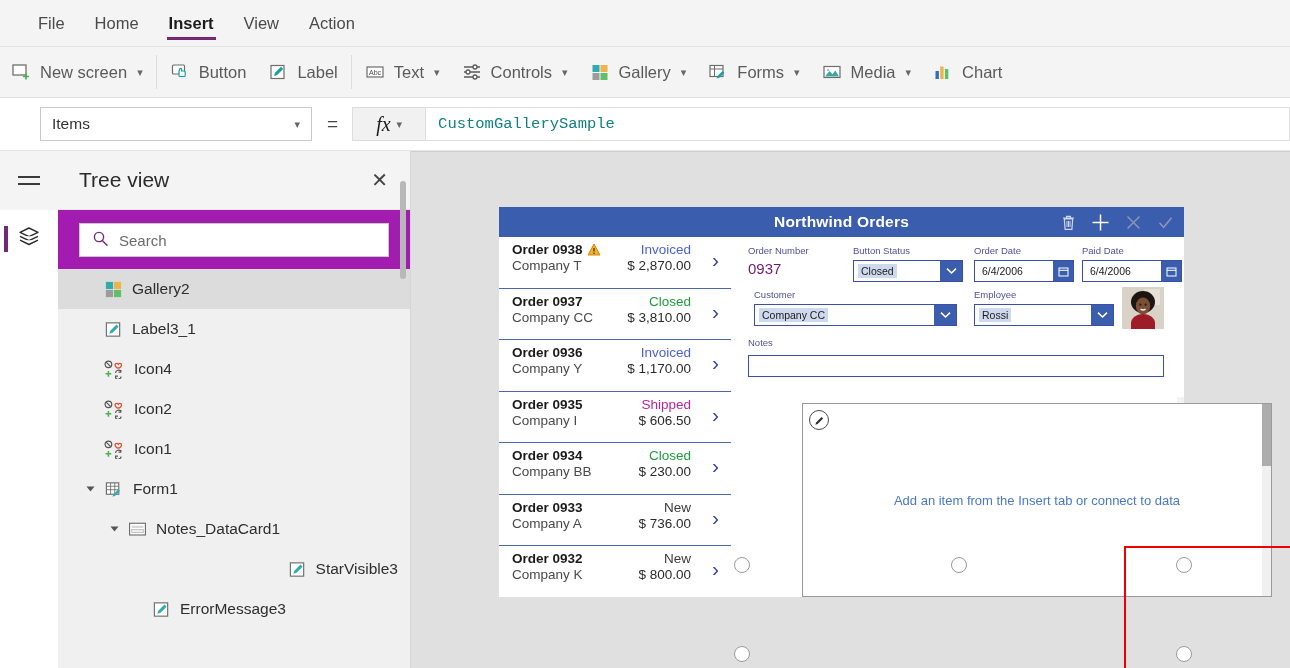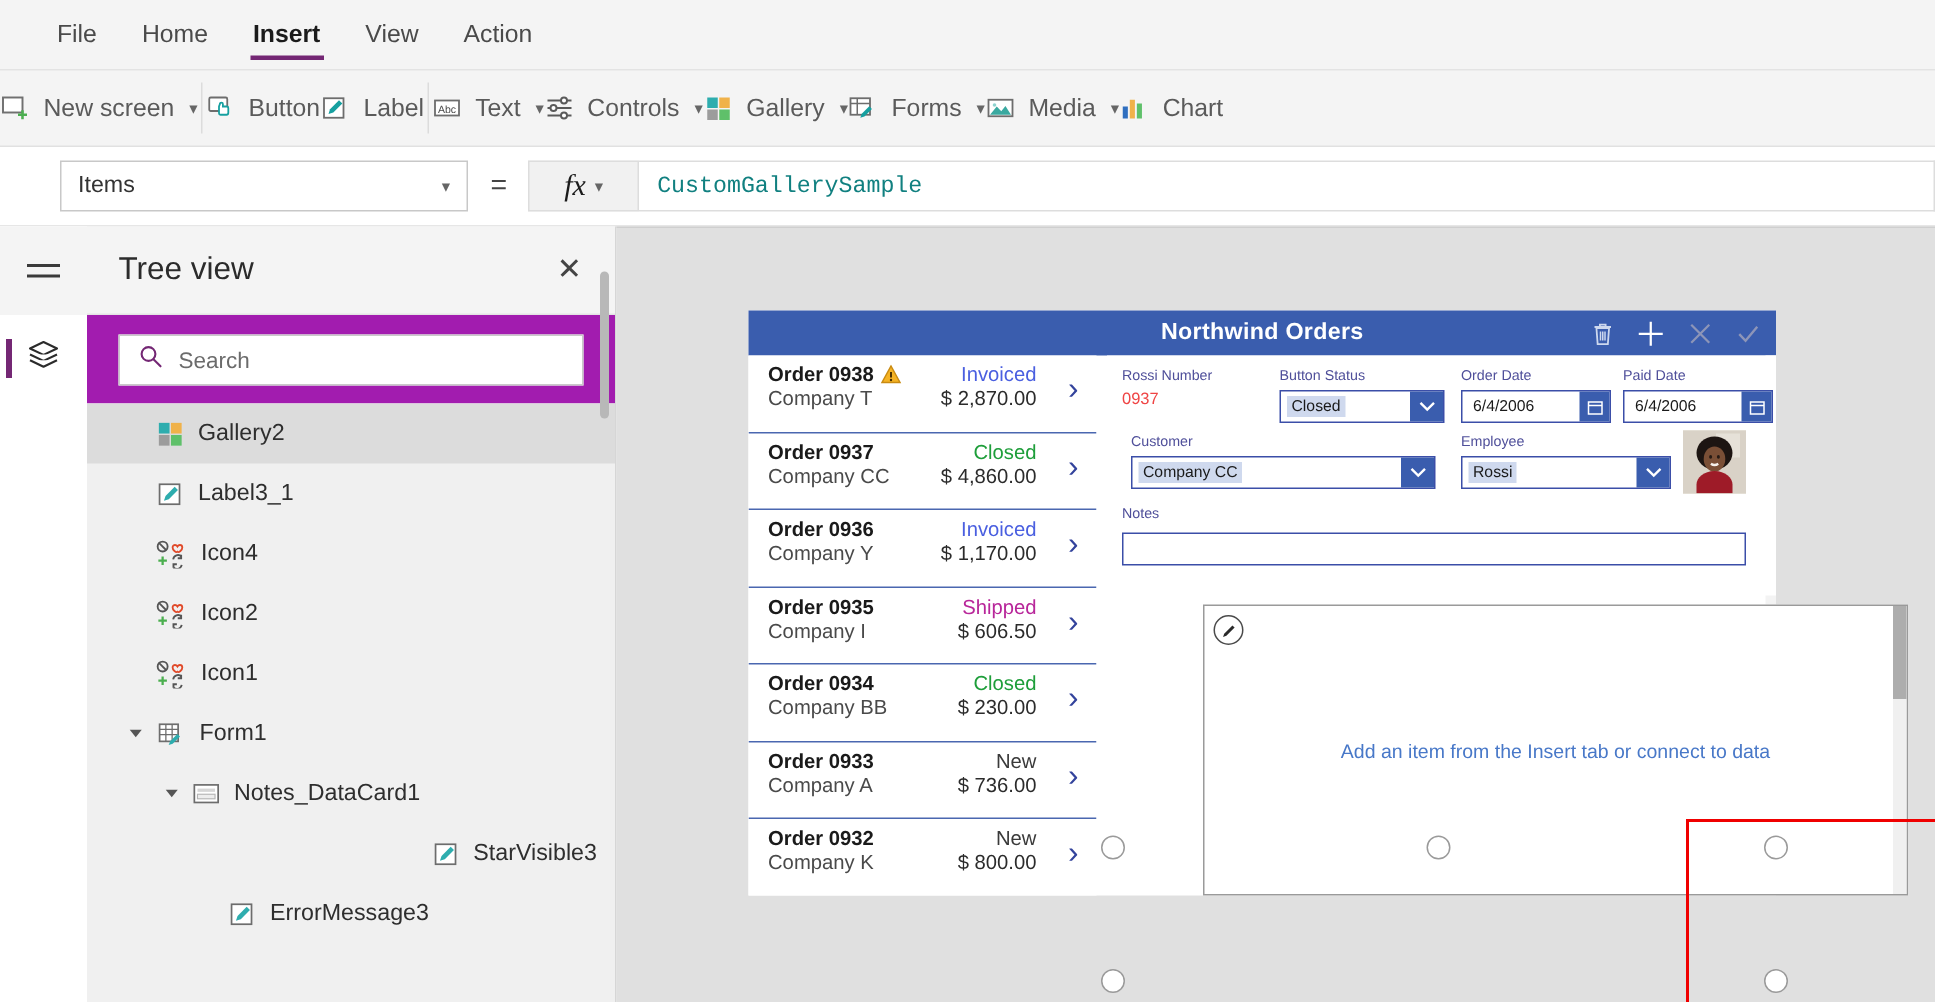--- a/index.html
+++ b/index.html
@@ -32,21 +32,21 @@
   
   .ribbon {
     position: absolute; left: 0; top: 46px; width: 1290px; height: 52px;
     background: #f4f4f4; border-top: 1px solid #e3e3e3; border-bottom: 1px solid #e1e1e1;
     display: flex; align-items: center;
   }
   .rb-group { display: flex; align-items: center; height: 52px; }
   .rb-sep { width: 1px; height: 34px; background: #dcdcdc; margin: 0 2px; }
   .rb-btn {
     display: flex; align-items: center; gap: 9px; height: 44px;
-    padding: 0 0; cursor: pointer; color: #5a5a5a; font-size: 16.5px;
+    padding: 0 11px; cursor: pointer; color: #5a5a5a; font-size: 16.5px;
     white-space: nowrap;
   }
   .rb-ico { width: 20px; height: 20px; flex: 0 0 20px; position: relative; }
   .chev { font-size: 11px; color: #666; margin-left: 1px; }
 
   
   .fxbar {
     position: absolute; left: 0; top: 98px; width: 1290px; height: 53px;
     background: #fff; border-bottom: 1px solid #e6e6e6;
     display: flex; align-items: center; padding-left: 40px;
@@ -164,21 +164,21 @@
   .gal-chev {
     position: absolute; right: 12px; top: 12px; font-size: 21px; color: #33439c;
     font-weight: 300; line-height: 1; cursor: pointer;
   }
   .gal-sb { position: absolute; right: 0; top: 30px; width: 7px; height: 360px; background: #f3f3f3; }
   .gal-sb-thumb { position: absolute; top: 8px; width: 7px; height: 88px; background: #b4b4b4; }
 
   
   .form-area { position: absolute; left: 239px; top: 30px; right: 0; height: 160px; background: #fff; }
   .fld-lbl { font-size: 9.5px; color: #4f4f9a; font-family: "Liberation Sans", sans-serif; }
-  .fld-val { font-size: 11px; color: #ef4444; }
+  .fld-val { font-size: 15px; color: #701a75; }
   .ipt {
     height: 22px; border: 1.4px solid #3b4ea8; background: #fff;
     display: flex; align-items: center; position: relative;
   }
   .ipt .txt { font-size: 10.5px; color: #1a1a1a; background: #cfd9ee; padding: 1px 3px; margin-left: 4px; }
   .ipt .txt.plain { background: transparent; }
   .drop-btn {
     position: absolute; right: 0; top: 0; width: 22px; height: 100%;
     background: #3a5dae; display: flex; align-items: center; justify-content: center;
     cursor: pointer;
@@ -550,21 +550,21 @@
           </div>
           <div class="gal-item">
             <div class="gal-r1">
               <span class="gal-ord">
                 <span>Order 0937</span>
               </span>
               <span class="gal-status" style="color:#1e9e3a">Closed</span>
             </div>
             <div class="gal-r2">
               <span class="gal-comp">Company CC</span>
-              <span class="gal-amt">$ 4,860.00</span>
+              <span class="gal-amt">$ 3,810.00</span>
             </div>
             <span class="gal-chev">›</span>
           </div>
           <div class="gal-item">
             <div class="gal-r1">
               <span class="gal-ord">
                 <span>Order 0936</span>
               </span>
               <span class="gal-status" style="color:#4a5fe0">Invoiced</span>
             </div>
@@ -627,21 +627,21 @@
             <span class="gal-chev">›</span>
           </div>
         </div>
       <div class="gal-sb">
         <div class="gal-sb-thumb"></div>
       </div>
 
       <div class="form-area">
 
         <div style="position:absolute;left:10px;top:8px;width:92px;">
-          <div class="fld-lbl">Rossi Number</div>
+          <div class="fld-lbl">Order Number</div>
           <div class="fld-val" style="margin-top:4px;">0937</div>
         </div>
 
         <div style="position:absolute;left:115px;top:8px;width:110px;">
           <div class="fld-lbl">Button Status</div>
           <div class="ipt" style="margin-top:4px;">
             <span class="txt">Closed</span>
             <span class="drop-btn">
               <svg width="11" height="8" viewBox="0 0 11 8">
                   <path d="M1 1.6l4.5 4.4L10 1.6" fill="none" stroke="#fff" stroke-width="1.6"></path>

